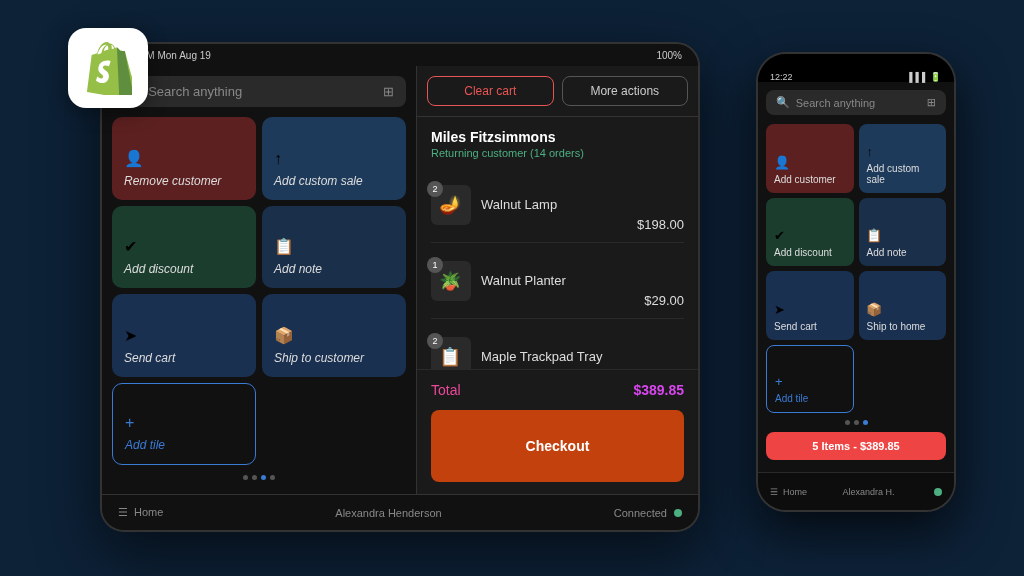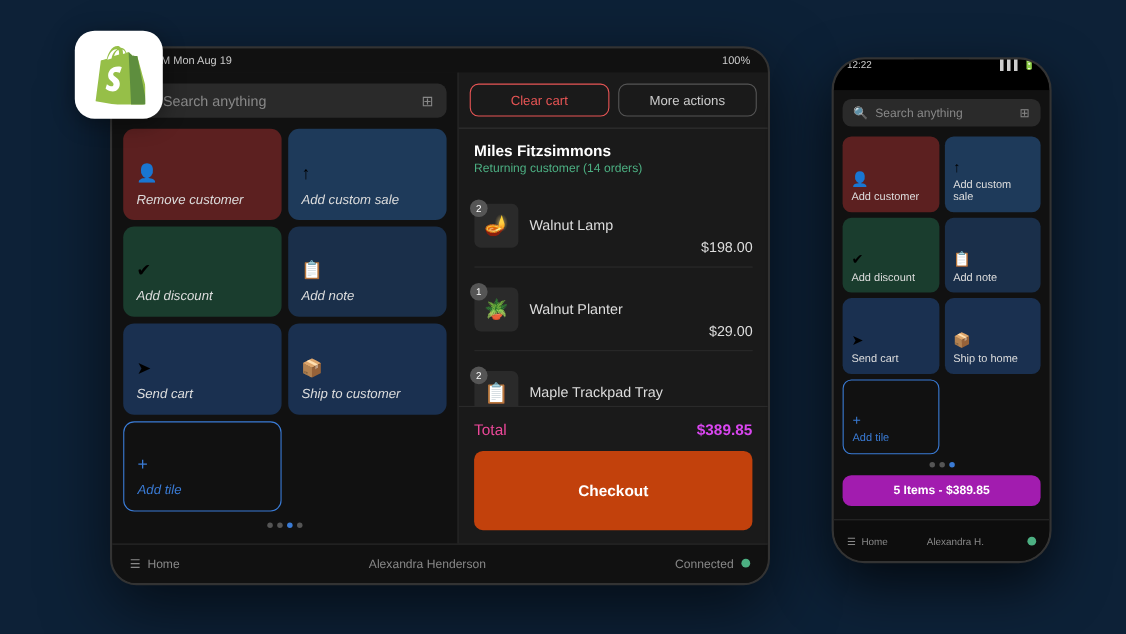--- a/index.html
+++ b/index.html
@@ -319,21 +319,21 @@
       border-radius: 30px;
       border: 2px solid #333;
       overflow: hidden;
       box-shadow: 0 20px 50px rgba(0,0,0,0.7);
     }
 
     .phone-notch-bar {
       background: #000;
       height: 28px;
       display: flex;
-      align-items: flex-start;
+      align-items: flex-end;
       justify-content: space-between;
       padding: 0 12px;
       font-size: 9px;
       color: #ccc;
     }
 
     .phone-notch-center {
       width: 50px;
       height: 14px;
       background: #000;
@@ -409,21 +409,21 @@
       border-top: 1px solid #2a2a2a;
       display: flex;
       align-items: center;
       justify-content: space-between;
       padding: 0 12px;
       font-size: 9px;
       color: #888;
     }
 
     .checkout-bar {
-      background: #a21caf;
+      background: #ef4444;
       border-radius: 8px;
       padding: 8px 10px;
       text-align: center;
       font-size: 11px;
       font-weight: 600;
       color: white;
       margin-bottom: 4px;
     }
   </style>
 </head>

